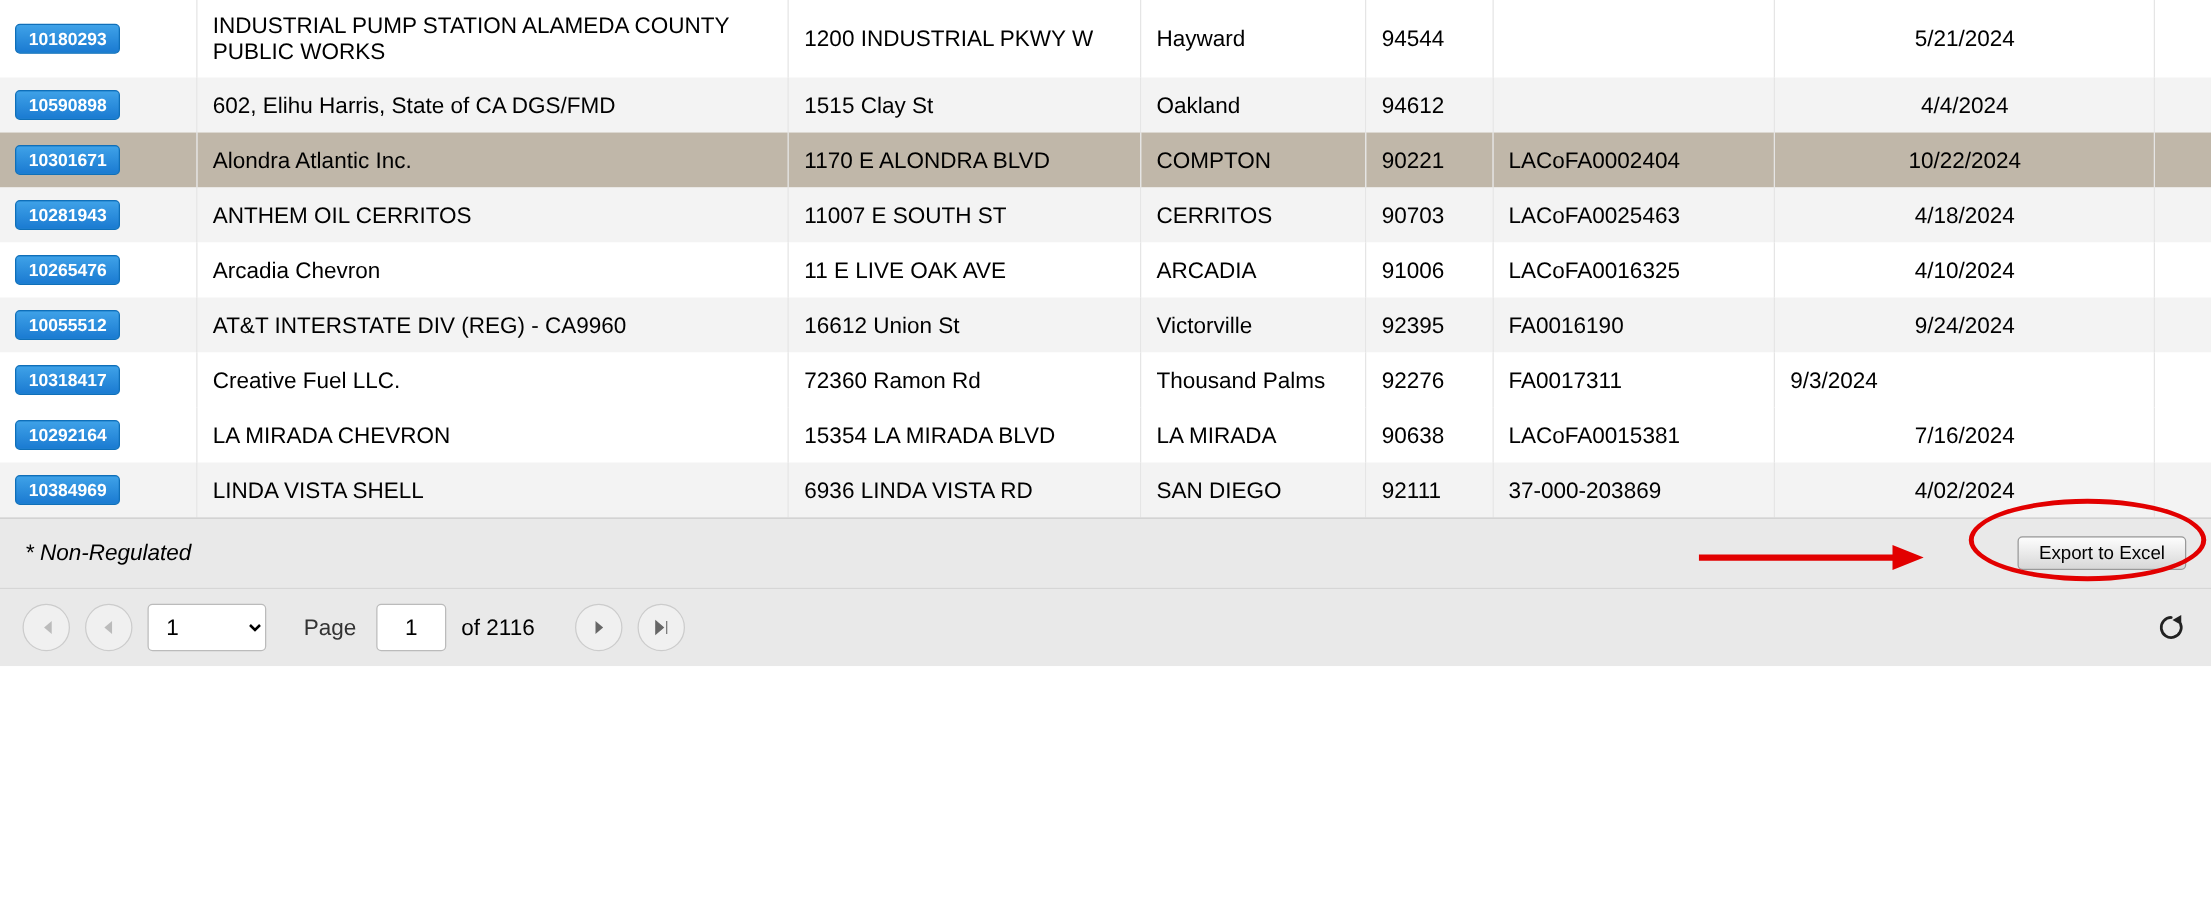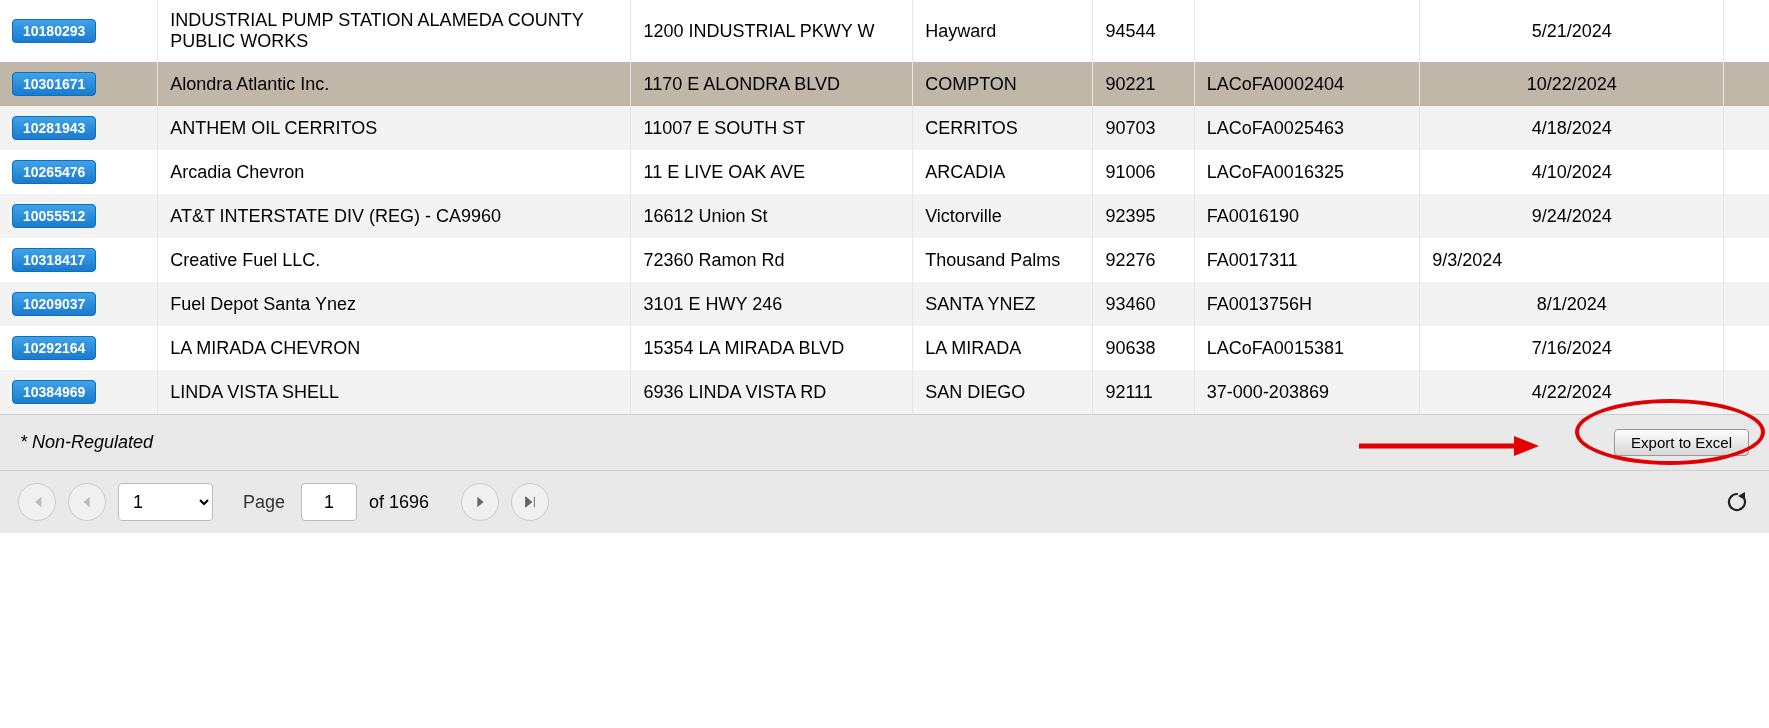--- a/index.html
+++ b/index.html
@@ -100,20 +100,30 @@
       <tr class="odd">
         <td><span class="id-btn">10180293</span></td>
         <td>INDUSTRIAL PUMP STATION ALAMEDA COUNTY PUBLIC WORKS</td>
         <td>1200 INDUSTRIAL PKWY W</td>
         <td>Hayward</td>
         <td>94544</td>
         <td></td>
         <td style="text-align: center;">5/21/2024</td>
         <td></td>
       </tr>
+      <tr class="even">
+        <td><span class="id-btn">10590898</span></td>
+        <td>602, Elihu Harris, State of CA DGS/FMD</td>
+        <td>1515 Clay St</td>
+        <td>Oakland</td>
+        <td>94612</td>
+        <td></td>
+        <td style="text-align: center;">4/4/2024</td>
+        <td></td>
+      </tr>
       <tr class="selected">
         <td><span class="id-btn">10301671</span></td>
         <td>Alondra Atlantic Inc.</td>
         <td>1170 E ALONDRA BLVD</td>
         <td>COMPTON</td>
         <td>90221</td>
         <td>LACoFA0002404</td>
         <td style="text-align: center;">10/22/2024</td>
         <td></td>
       </tr>
@@ -150,48 +160,38 @@
       <tr class="odd">
         <td><span class="id-btn">10318417</span></td>
         <td>Creative Fuel LLC.</td>
         <td>72360 Ramon Rd</td>
         <td>Thousand Palms</td>
         <td>92276</td>
         <td>FA0017311</td>
         <td style="text-align: left;">9/3/2024</td>
         <td></td>
       </tr>
-      <tr class="even">
-        <td><span class="id-btn">10209037</span></td>
-        <td>Fuel Depot Santa Ynez</td>
-        <td>3101 E HWY 246</td>
-        <td>SANTA YNEZ</td>
-        <td>93460</td>
-        <td>FA0013756H</td>
-        <td style="text-align: center;">8/1/2024</td>
-        <td></td>
-      </tr>
       <tr class="odd">
         <td><span class="id-btn">10292164</span></td>
         <td>LA MIRADA CHEVRON</td>
         <td>15354 LA MIRADA BLVD</td>
         <td>LA MIRADA</td>
         <td>90638</td>
         <td>LACoFA0015381</td>
         <td style="text-align: center;">7/16/2024</td>
         <td></td>
       </tr>
       <tr class="even">
         <td><span class="id-btn">10384969</span></td>
         <td>LINDA VISTA SHELL</td>
         <td>6936 LINDA VISTA RD</td>
         <td>SAN DIEGO</td>
         <td>92111</td>
         <td>37-000-203869</td>
-        <td style="text-align: center;">4/22/2024</td>
+        <td style="text-align: center;">4/02/2024</td>
         <td></td>
       </tr>
     </tbody>
 </table>
 
 <div class="footer-bar">
   <span class="footer-note">* Non-Regulated</span>
   <button class="export-btn">Export to Excel</button>
 
   <div class="annot annot-ellipse"></div>
@@ -215,21 +215,21 @@
       </svg>
   </span>
 
   <select class="page-select">
     <option>1</option>
   </select>
 
   <span class="page-label">Page</span>
   <input class="page-input" value="1" style="">
   <span class="page-of">
-    <span>of</span> <span>1696</span>
+    <span>of</span> <span>2116</span>
   </span>
 
   <span class="pager-btn">
     <svg viewBox="0 0 16 16">
         <path d="M5 2l7 6-7 6z" fill="currentColor"></path>
       </svg>
   </span>
   <span class="pager-btn">
     <svg viewBox="0 0 16 16">
         <path d="M3 2l7 6-7 6z M13 2v12" fill="currentColor" stroke="currentColor" stroke-width="1"></path>

